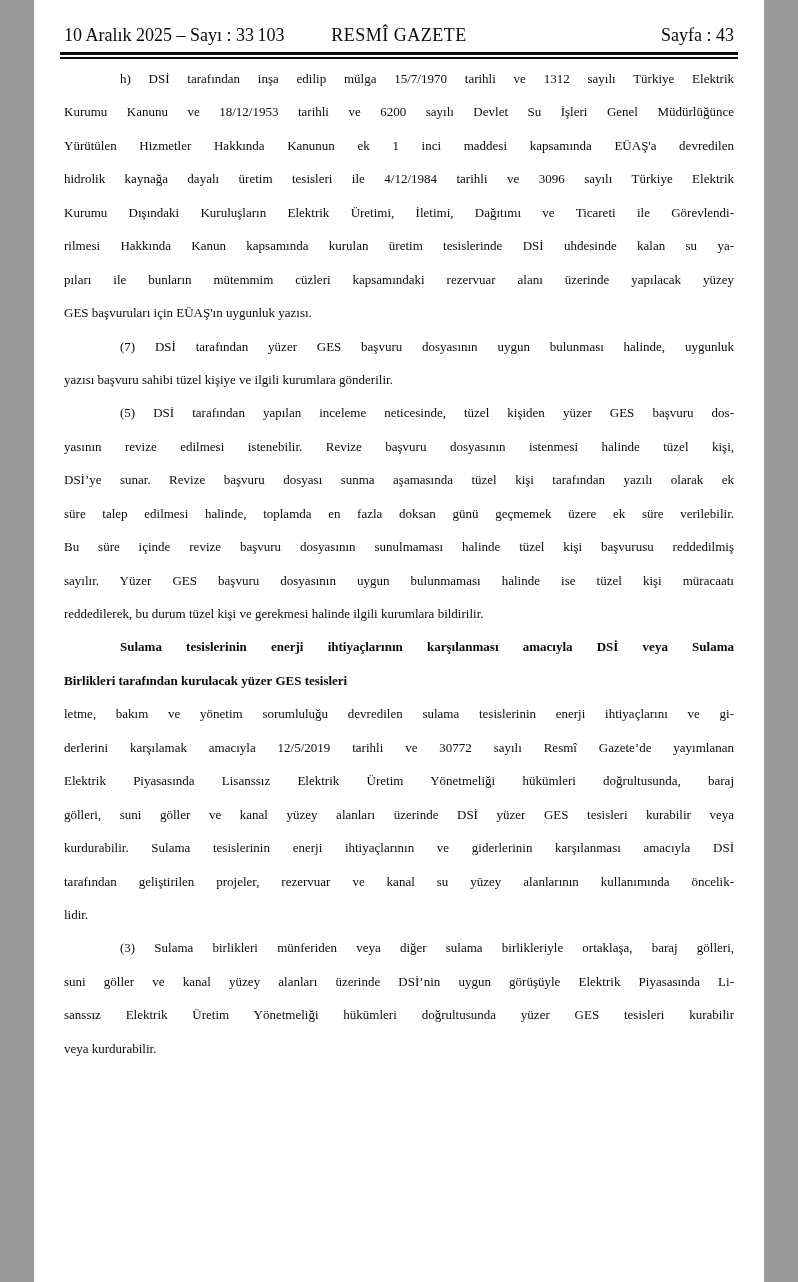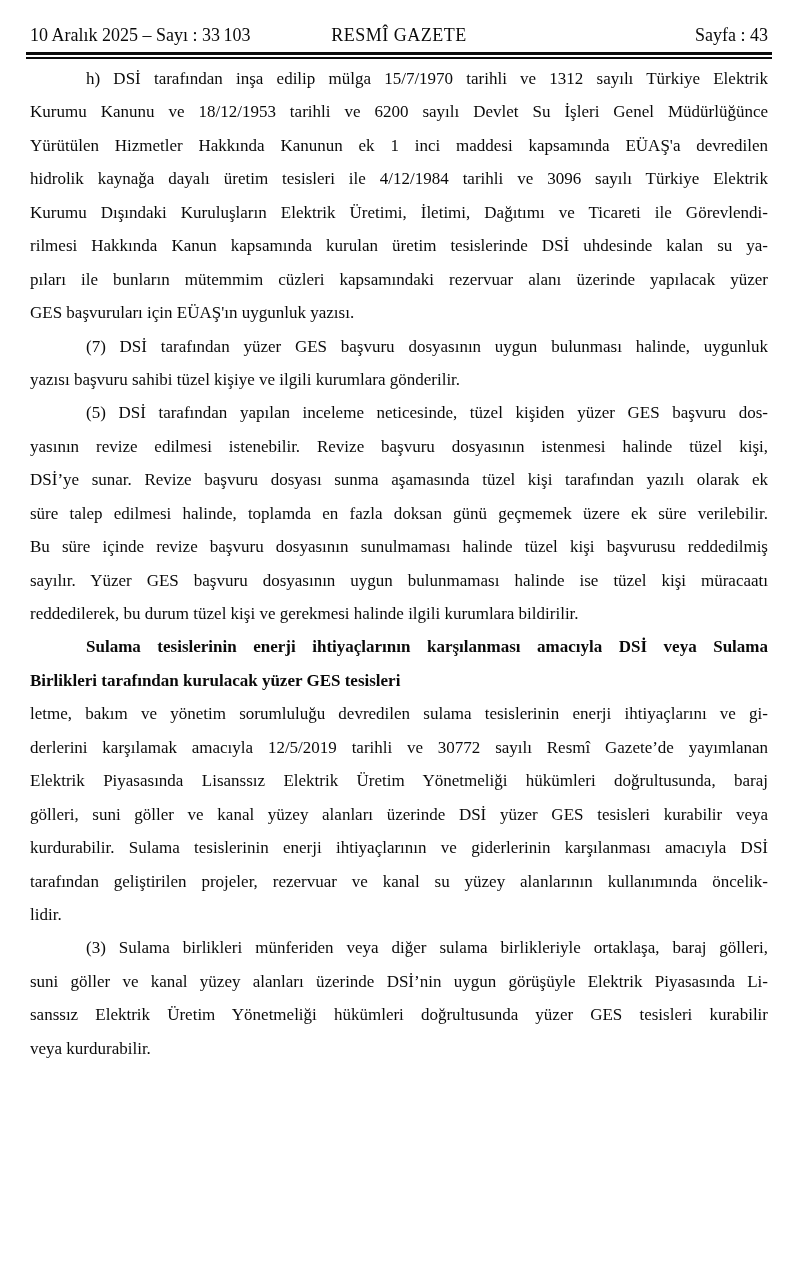--- a/index.html
+++ b/index.html
@@ -1,19 +1,19 @@
 <!DOCTYPE html>
 <html lang="tr"><head>
 <meta charset="utf-8">
 <style>
   html, body { margin: 0; padding: 0; }
   body { background: #9b9b9b; }
   .page {
     position: relative;
-    width: 798px;
+    width: 730px;
     height: 1282px;
     margin: 0 auto;
     background: #ffffff;
     color: #0a0a0a;
     font-family: "Liberation Serif", "DejaVu Serif", serif;
     overflow: hidden;
   }
   
   .page-header {
     display: flex;
@@ -28,21 +28,21 @@
   .h-right { flex: 1 1 0; text-align: right; }
   
   .rule { margin: 6px 26px 0 26px; }
   .rule-thick { height: 3px; background: #0a0a0a; }
   .rule-gap   { height: 2px; }
   .rule-thin  { height: 2px; background: #0a0a0a; }
   
   .doc-body {
     margin: 0 30px;
     padding-top: 3px;
-    font-size: 17px;
+    font-size: 13px;
   }
   .para { margin: 0; }
   .para.bold { font-weight: bold; }
   .line {
     line-height: 33.45px;
     height: 33.45px;
     overflow: hidden;
     text-align: justify;
     text-align-last: justify;
     -moz-text-align-last: justify;
@@ -68,21 +68,21 @@
   </div>
 
   <main class="doc-body" id="doc-body">
       <div class="para">
         <div class="line first">h) DSİ tarafından inşa edilip mülga 15/7/1970 tarihli ve 1312 sayılı Türkiye Elektrik</div>
         <div class="line">Kurumu Kanunu ve 18/12/1953 tarihli ve 6200 sayılı Devlet Su İşleri Genel Müdürlüğünce</div>
         <div class="line">Yürütülen Hizmetler Hakkında Kanunun ek 1 inci maddesi kapsamında EÜAŞ'a devredilen</div>
         <div class="line">hidrolik kaynağa dayalı üretim tesisleri ile 4/12/1984 tarihli ve 3096 sayılı Türkiye Elektrik</div>
         <div class="line">Kurumu Dışındaki Kuruluşların Elektrik Üretimi, İletimi, Dağıtımı ve Ticareti ile Görevlendi-</div>
         <div class="line">rilmesi Hakkında Kanun kapsamında kurulan üretim tesislerinde DSİ uhdesinde kalan su ya-</div>
-        <div class="line">pıları ile bunların mütemmim cüzleri kapsamındaki rezervuar alanı üzerinde yapılacak yüzer</div>
+        <div class="line">pıları ile bunların mütemmim cüzleri kapsamındaki rezervuar alanı üzerinde yapılacak yüzey</div>
         <div class="line last">GES başvuruları için EÜAŞ'ın uygunluk yazısı.</div>
       </div>
       <div class="para">
         <div class="line first">(7) DSİ tarafından yüzer GES başvuru dosyasının uygun bulunması halinde, uygunluk</div>
         <div class="line last">yazısı başvuru sahibi tüzel kişiye ve ilgili kurumlara gönderilir.</div>
       </div>
       <div class="para">
         <div class="line first">(5) DSİ tarafından yapılan inceleme neticesinde, tüzel kişiden yüzer GES başvuru dos-</div>
         <div class="line">yasının revize edilmesi istenebilir. Revize başvuru dosyasının istenmesi halinde tüzel kişi,</div>
         <div class="line">DSİ’ye sunar. Revize başvuru dosyası sunma aşamasında tüzel kişi tarafından yazılı olarak ek</div>

